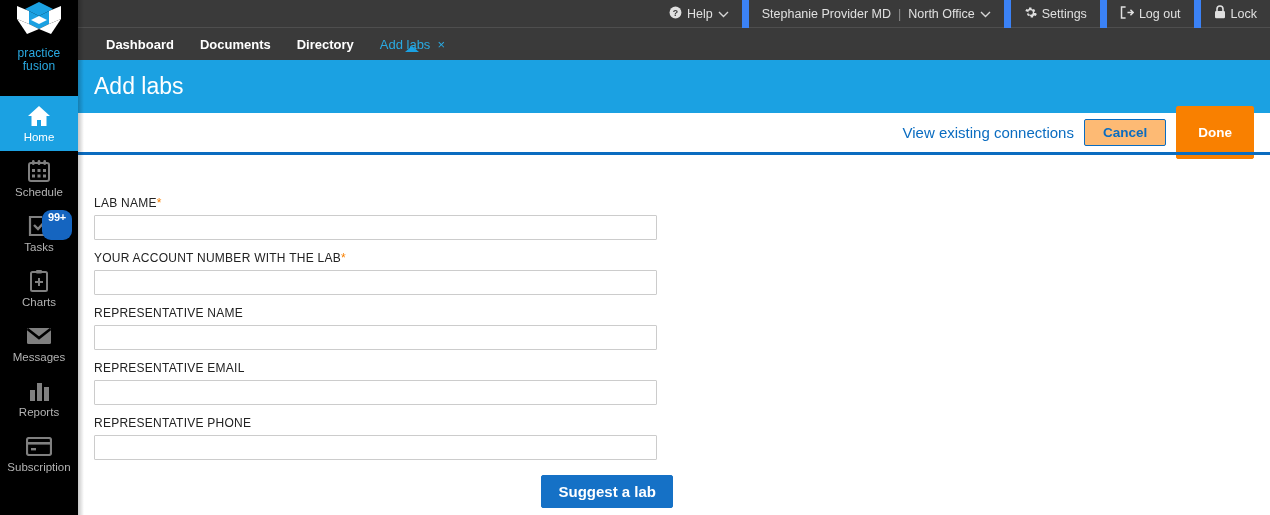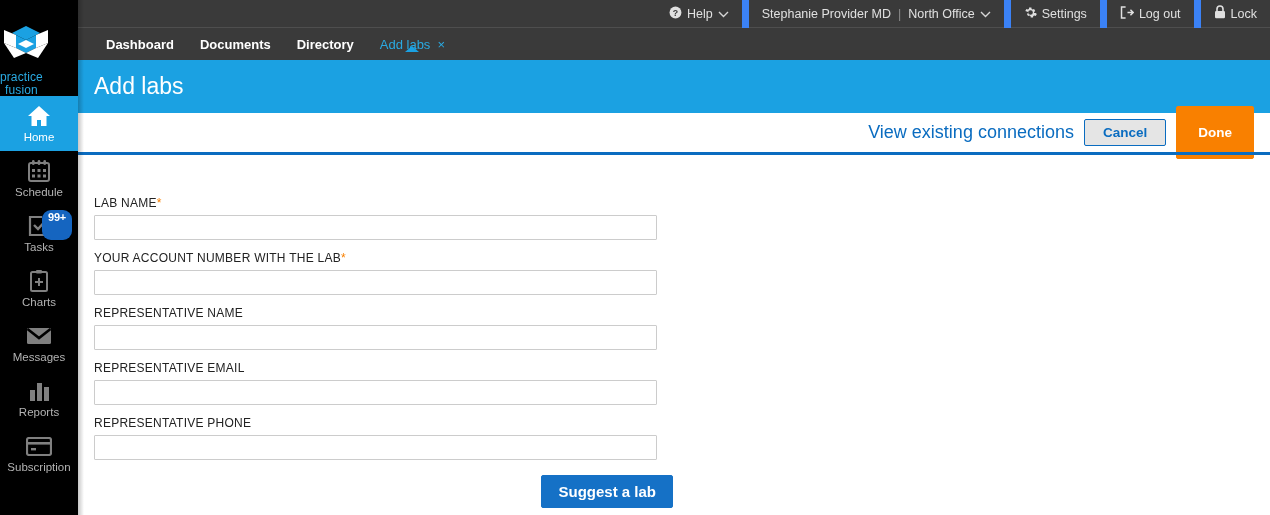--- a/index.html
+++ b/index.html
@@ -14,22 +14,22 @@
   
   .sidebar {
     position: absolute; left: 0; top: 0;
     width: 78px; height: 515px;
     background: #000000;
     z-index: 5;
   }
   .logo-block {
     height: 96px; width: 78px;
     display: flex; flex-direction: column;
-    align-items: flex-start; justify-content: flex-start;
-    padding-top: 24px;
+    align-items: center; justify-content: flex-start;
+    padding-top: 0;
   }
   .logo-mark { width: 52px; height: 40px; }
   .logo-text {
     color: #2aaae2; font-size: 12px; line-height: 13px;
     text-align: center; margin-top: 3px; letter-spacing: .1px;
   }
   .nav-item {
     width: 78px; height: 55px;
     display: flex; flex-direction: column;
     align-items: center; justify-content: center;
@@ -114,30 +114,30 @@
 
   
   .actionbar {
     position: absolute; left: 78px; top: 113px;
     width: 1192px; height: 39px;
     background: #ffffff;
     display: flex; align-items: center; justify-content: flex-end;
     padding-right: 16px; gap: 10px;
   }
   .link-blue {
-    color: #0a6cc0; font-size: 18px;
+    color: #0a6cc0; font-size: 15px;
     cursor: pointer; text-decoration: none;
   }
   .btn {
     font-family: "Liberation Sans", sans-serif;
     font-size: 13.5px; font-weight: bold;
     cursor: pointer; border-radius: 2px;
   }
   .btn-cancel {
-    background: #e5e5e5; color: #0a6cc0;
+    background: #fdba74; color: #0a6cc0;
     border: 1px solid #0a6cc0;
     padding: 5px 18px;
   }
   .btn-done {
     background: #f98000; color: #ffffff;
     border: 1px solid #f98000;
     padding: 18px 21px;
   }
   .blue-rule {
     position: absolute; left: 78px; top: 152px;

